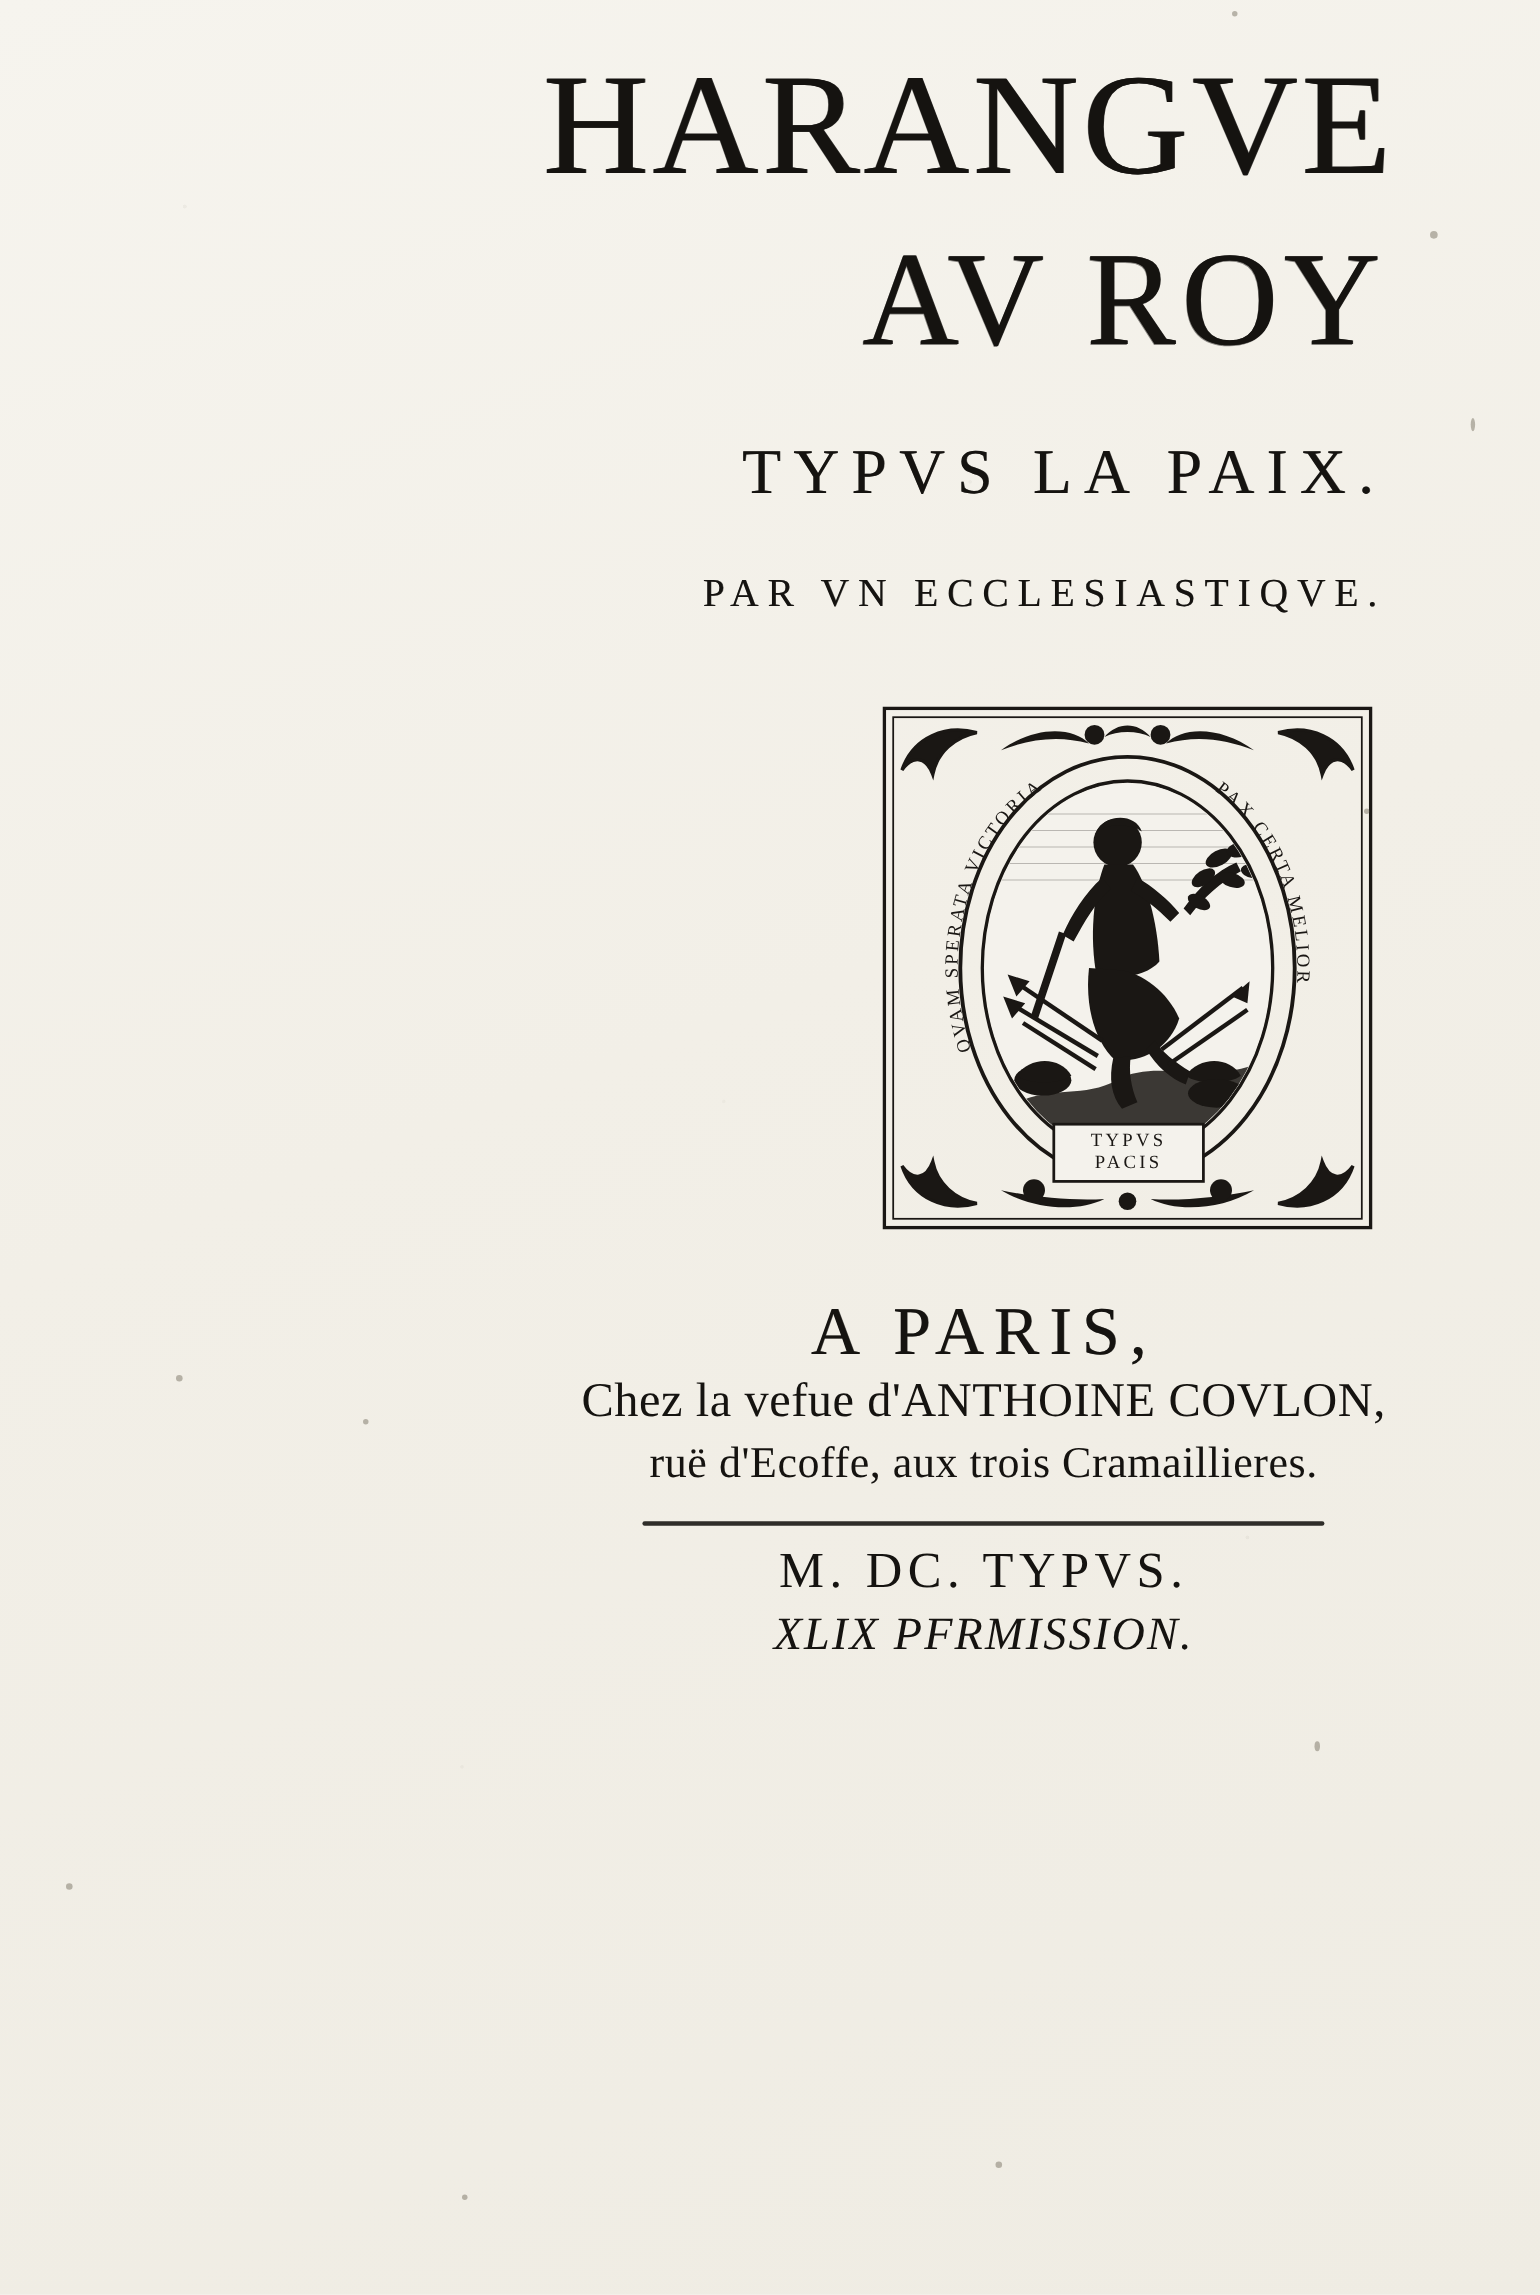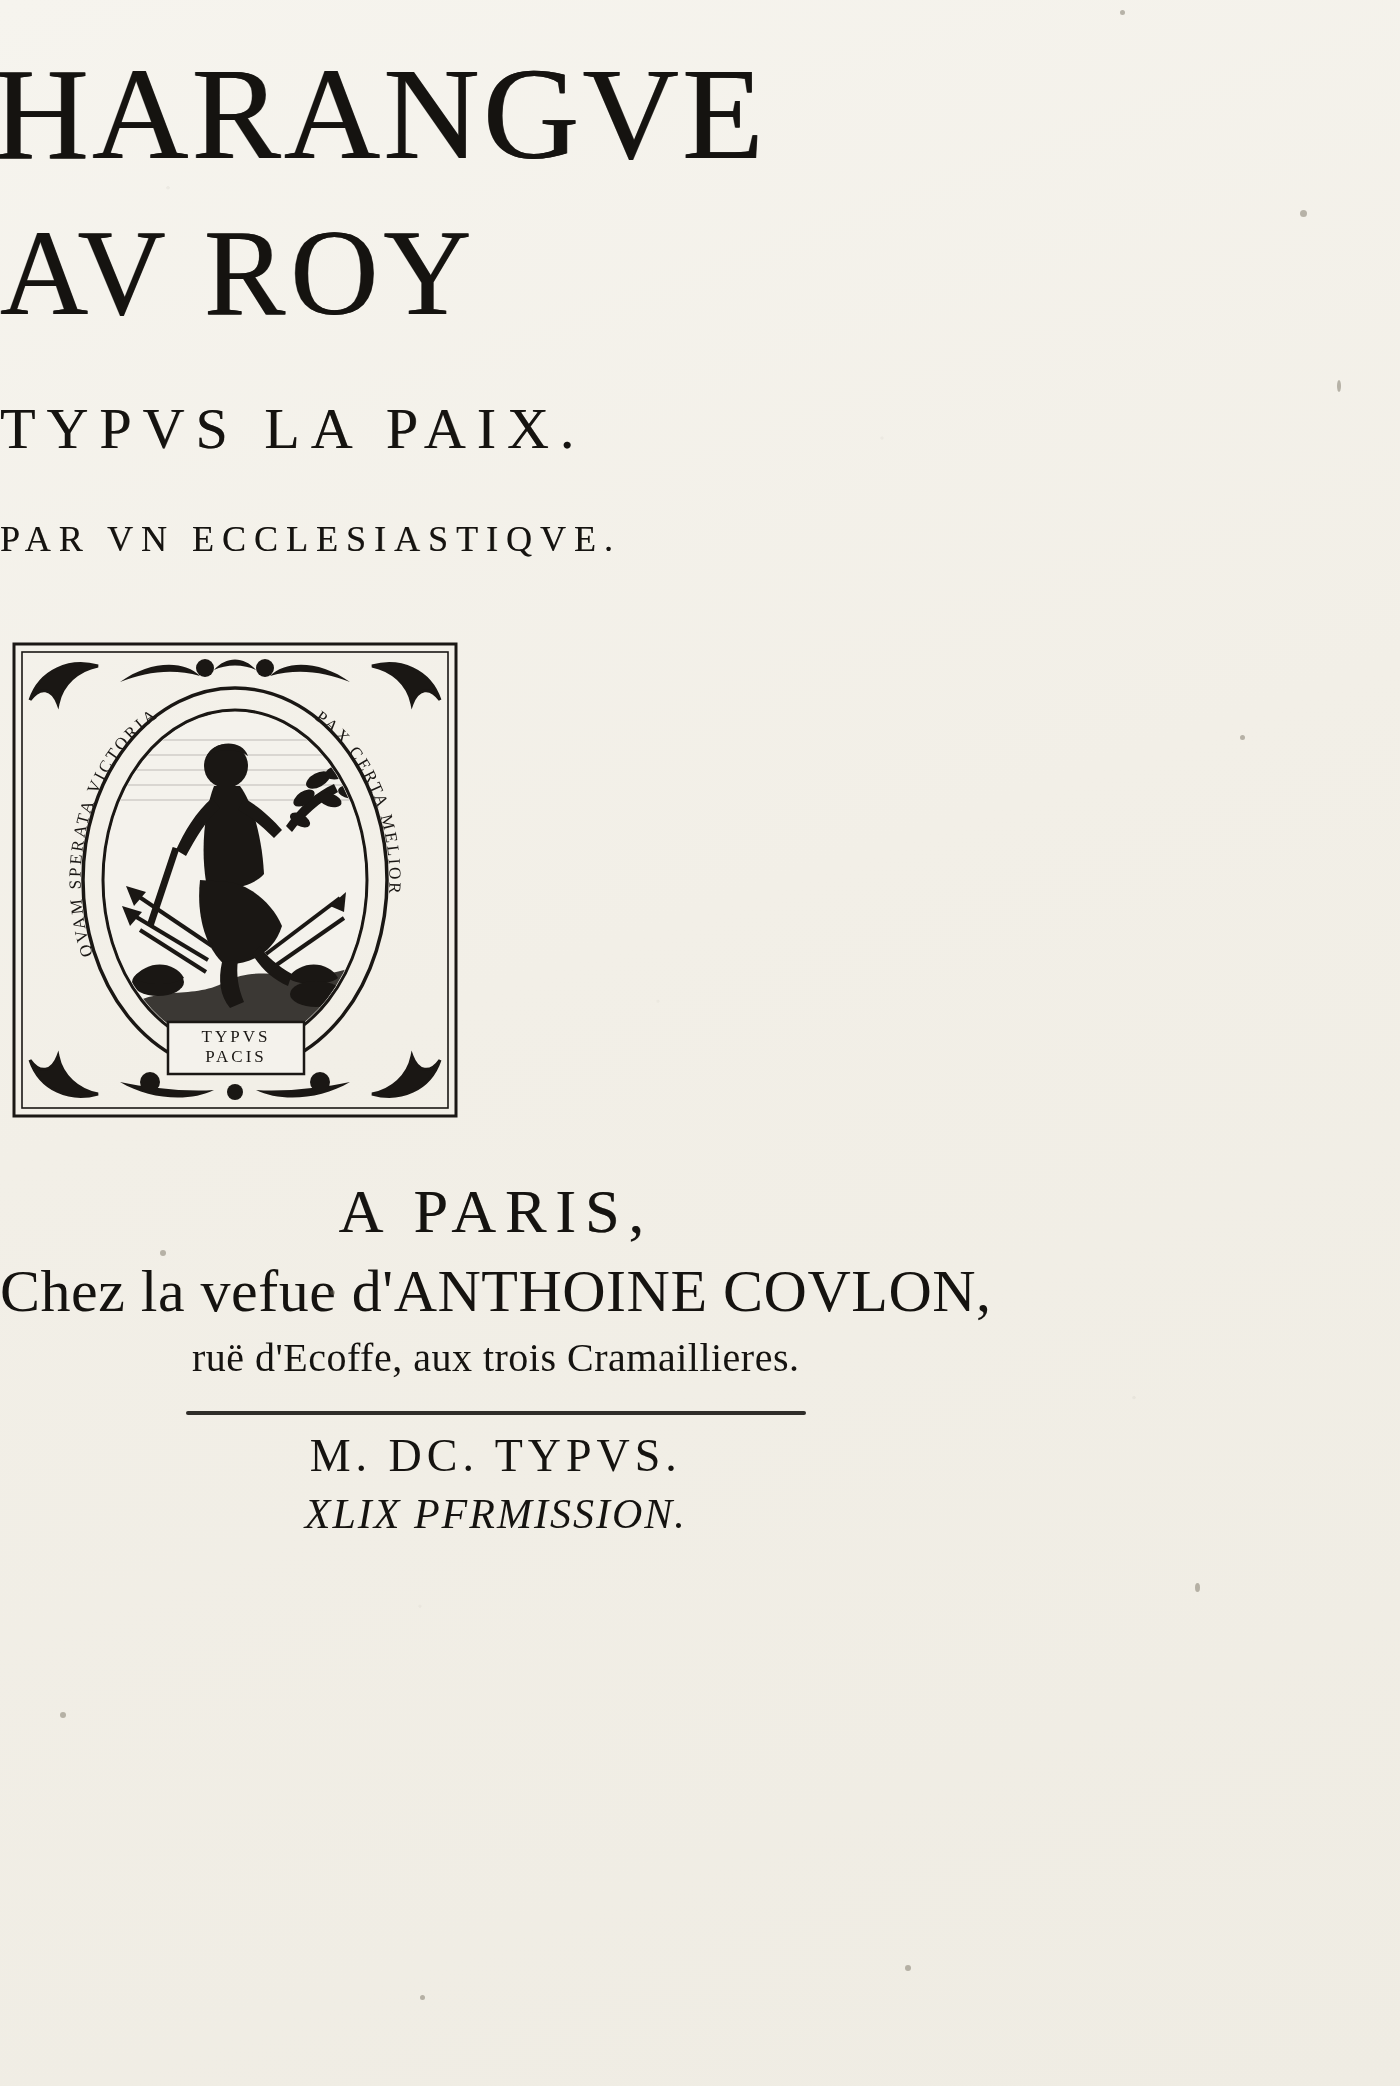--- a/index.html
+++ b/index.html
@@ -33,21 +33,21 @@
     border-radius: 50%;
     opacity: .45;
   }
 
   .content {
     position: relative;
     width: 1260px;
     height: 2086px;
     display: flex;
     flex-direction: column;
-    align-items: flex-start;
+    align-items: flex-end;
     color: #151310;
   }
 
   
   .title-main {
     font-family: "Liberation Serif", serif;
     font-size: 131px;
     line-height: 1.0;
     letter-spacing: 3px;
     margin-top: 48px;
@@ -96,23 +96,22 @@
   .imprint {
     margin-top: 46px;
     text-align: center;
   }
   .imprint-city {
     font-size: 62px;
     letter-spacing: 9px;
     text-shadow: 0.4px 0 0 rgba(20,18,15,0.6);
   }
   .imprint-l1 {
-    font-size: 60px;
+    font-size: 44px;
     letter-spacing: 0.5px;
-    margin-top: 10px;
   }
   .imprint-l2 {
     font-size: 40px;
     letter-spacing: 0.5px;
     margin-top: 8px;
   }
   .rule {
     width: 620px;
     height: 4px;
     background: #1a1714;

